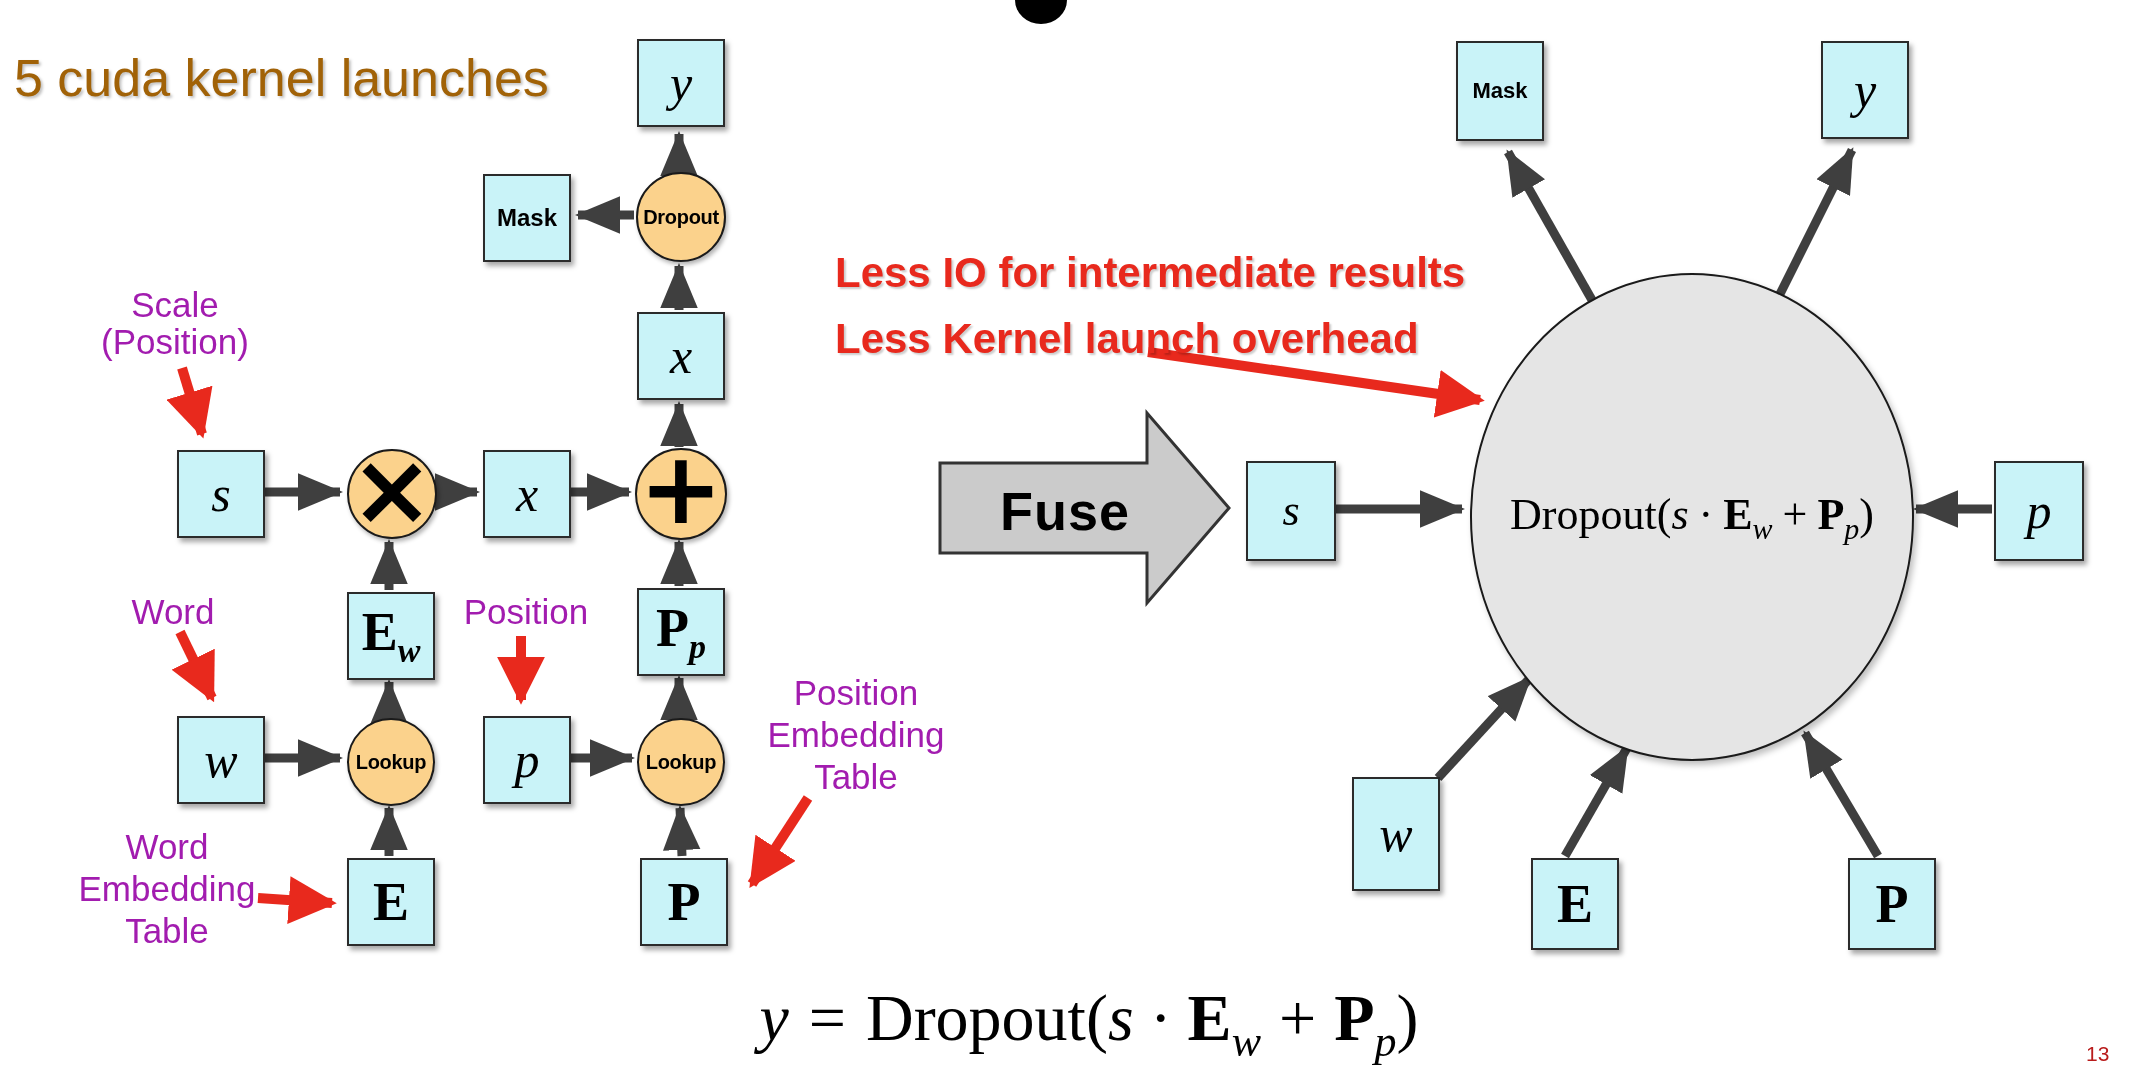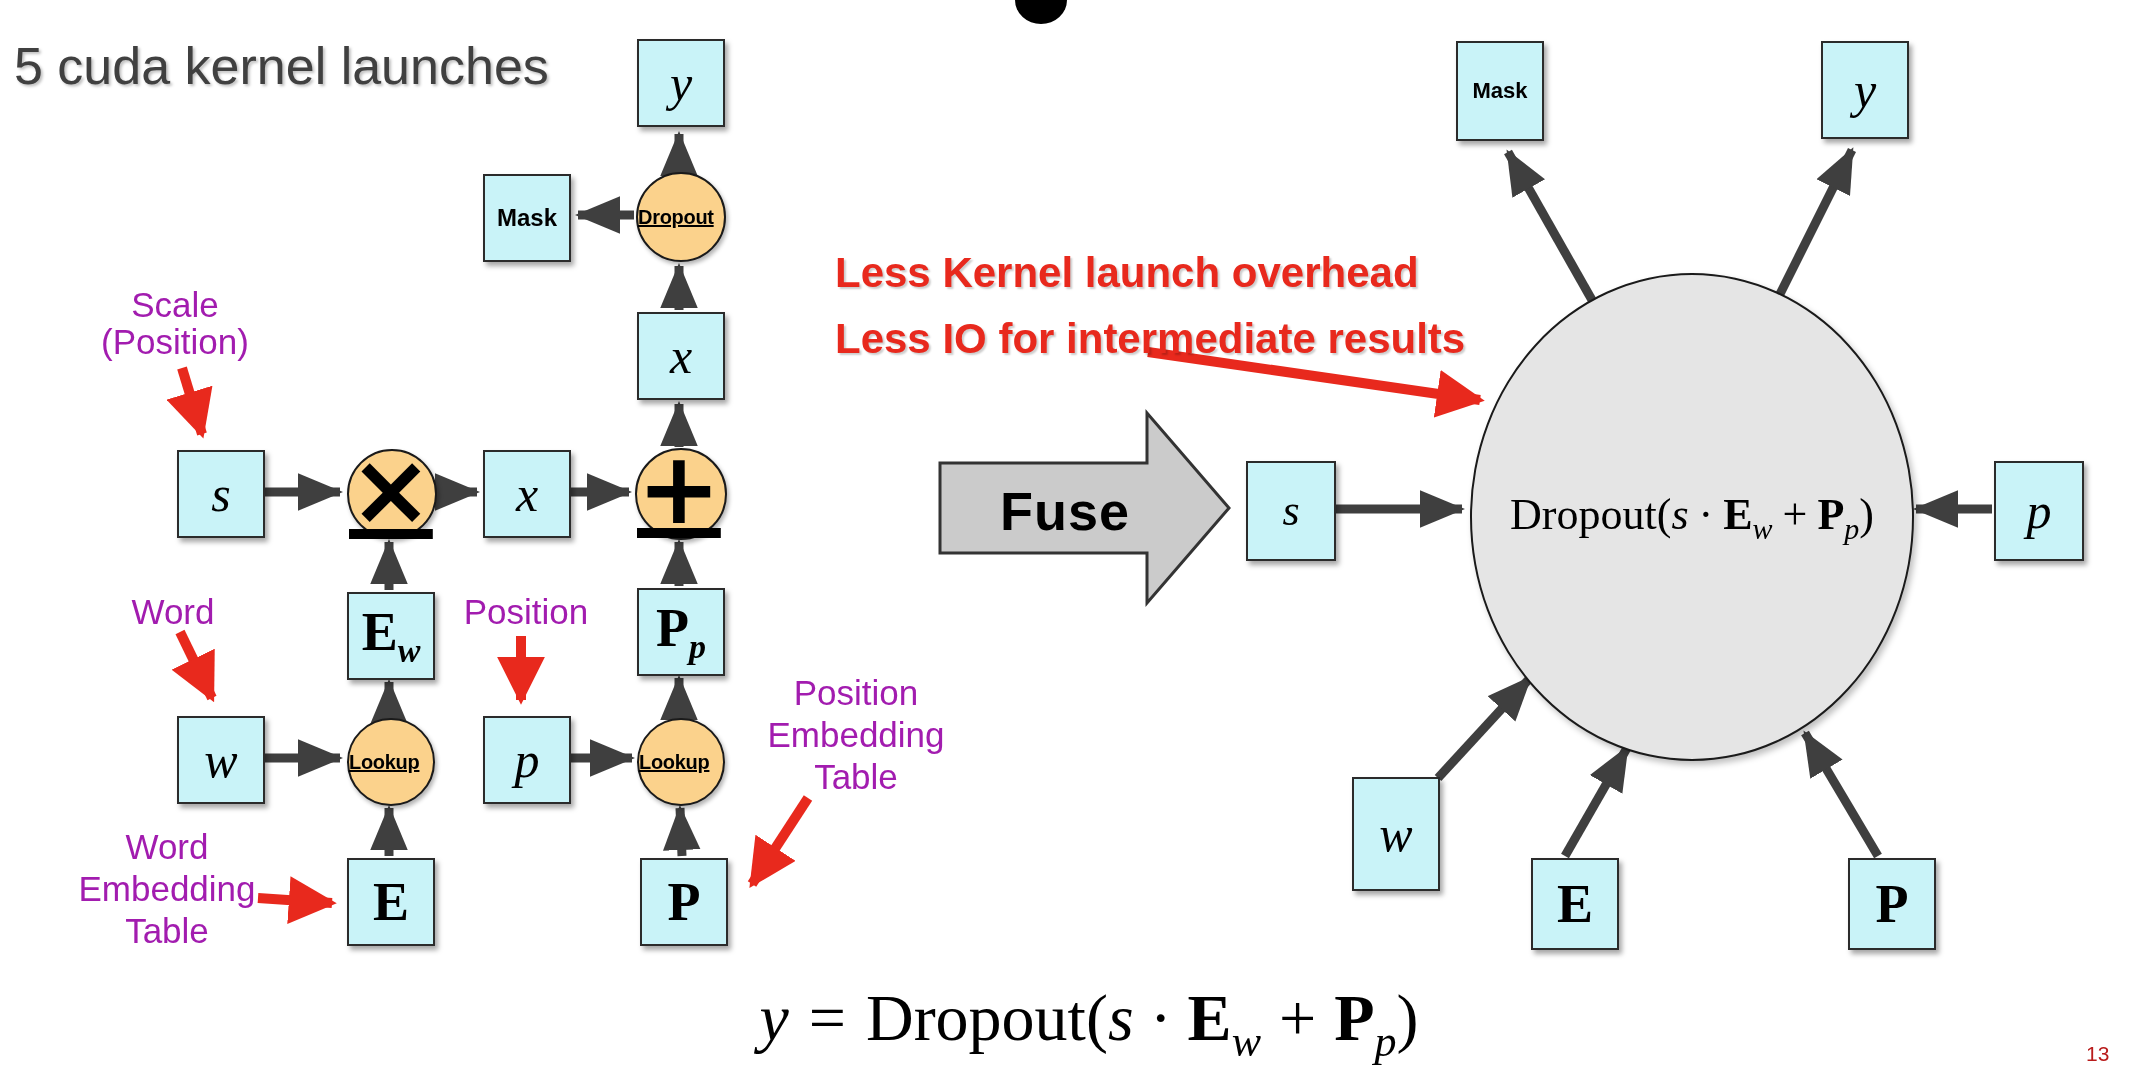--- a/index.html
+++ b/index.html
@@ -1,33 +1,33 @@
 <!DOCTYPE html>
 <html><head>
 <meta charset="utf-8">
 <style>
   html,body{margin:0;padding:0;background:#ffffff;}
   .slide{position:relative;width:2130px;height:1078px;background:#ffffff;overflow:hidden;
          font-family:"Liberation Sans",sans-serif;color:#000;}
 
-  .title{position:absolute;font-size:52px;color:#404040;white-space:nowrap;
-         text-shadow:2px 2px 3px rgba(0,0,0,0.25);}
+  .title{position:absolute;font-size:52px;color:#a16207;white-space:nowrap;
+         text-shadow:2px 2px 3px rgba(0,0,0,0.25);margin-top:12px;}
 
   .box{position:absolute;background:#c9f3f8;border:2px solid #2b2b2b;
        box-shadow:3px 4px 5px rgba(0,0,0,0.35);
        display:flex;align-items:center;justify-content:center;}
   .var{font-family:"Liberation Serif",serif;font-style:italic;font-size:50px;line-height:1;}
   .bvar{font-family:"Liberation Serif",serif;font-weight:bold;font-size:54px;line-height:1;}
   .bsub{font-family:"Liberation Serif",serif;font-style:italic;font-size:34px;line-height:1;
         vertical-align:-12px;}
   .masklbl{font-weight:bold;font-size:24px;letter-spacing:0px;}
 
   .node{position:absolute;background:#fbd28c;border:2.5px solid #1a1a1a;border-radius:50%;
-        display:flex;align-items:center;
-        box-shadow:2px 3px 4px rgba(0,0,0,0.3);text-decoration:underline;}
+        display:flex;align-items:center;justify-content:center;
+        box-shadow:2px 3px 4px rgba(0,0,0,0.3);}
   .node-lbl{font-weight:bold;font-size:20px;letter-spacing:-0.3px;}
   .op-times{font-family:"DejaVu Sans",sans-serif;font-weight:bold;font-size:100px;line-height:1;margin-top:-8px;}
   .op-plus{font-family:"DejaVu Sans",sans-serif;font-weight:bold;font-size:100px;line-height:1;margin-top:-10px;}
 
   .red-label{position:absolute;color:#a21caf;font-size:35px;line-height:42px;text-align:center;}
   .red-note{position:absolute;color:#e8291d;font-size:42px;line-height:66px;font-weight:bold;
             white-space:nowrap;text-shadow:2px 2px 2px rgba(0,0,0,0.2);}
 
   .big-ellipse{position:absolute;left:1470px;top:273px;width:440px;height:484px;border-radius:50%;
                background:#e5e5e5;border:2.5px solid #1a1a1a;
@@ -201,22 +201,22 @@
 
   <div class="red-label" style="left:761px;top:672px;width:190px;">
     <div>Position</div>
     <div>Embedding</div>
     <div>Table</div>
   </div>
 
   <div class="fuse-lbl">Fuse</div>
 
   <div class="red-note" style="left:835px;top:240px;">
+    <div>Less IO for intermediate results</div>
     <div>Less Kernel launch overhead</div>
-    <div>Less IO for intermediate results</div>
   </div>
 
   <div class="box" style="left:1456px;top:41px;width:84px;height:96px;">
     <span class="masklbl" style="font-size:22px;">Mask</span>
   </div>
 
   <div class="box" style="left:1821px;top:41px;width:84px;height:94px;">
     <span class="var">y</span>
   </div>
 

